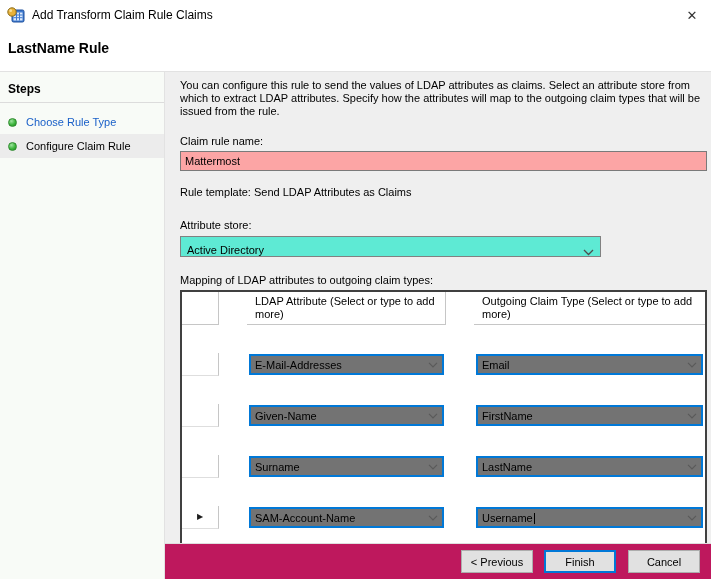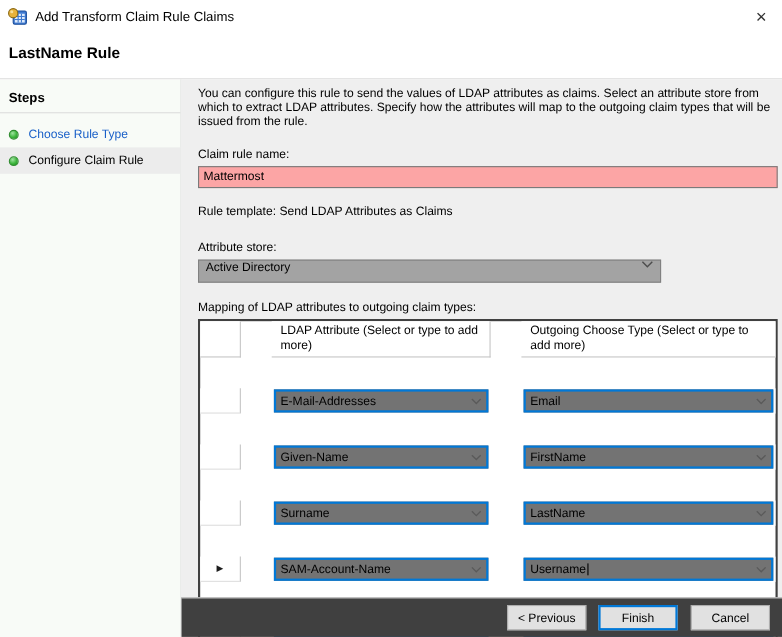--- a/index.html
+++ b/index.html
@@ -41,22 +41,22 @@
   .main { position:relative; flex:1; background:#efefef; padding:7px 11px 0 15px; }
   .desc { font-size:11px; line-height:13px; margin-bottom:17px; max-width:528px; }
   .field-label { margin-bottom:4px; }
   .text-input {
     width:100%; height:20px; background:#fca5a5; border:1px solid #7a7a7a;
     font-family:"Liberation Sans", sans-serif; font-size:11px; padding:0 4px; outline:none;
   }
   .rule-template { margin-top:15px; }
   .attr-store-label { margin-top:21px; margin-bottom:5px; }
   .combo-flat {
-    width:421px; height:21px; background:#a3a3a3; border:1px solid #818181;
-    display:flex; align-items:flex-start; padding:0 6px; cursor:pointer;
+    width:421px; height:21px; background:#5eead4; border:1px solid #818181;
+    display:flex; align-items:flex-end; padding:0 6px; cursor:pointer;
   }
   .combo-flat .combo-value { flex:1; }
   .mapping-label { margin-top:17px; margin-bottom:4px; }
   
   .grid {
     width:527px; background:#fff; border:2px solid #404040;
     display:grid; grid-template-columns:37px 199px 1fr;gap:28px;
   }
   .g-gutter {
     background:#fff; border-right:1px solid #c6c6c6; border-bottom:1px solid #dedede;
@@ -79,21 +79,21 @@
   .cell-combo.editing .combo-value::after {
     content:""; display:inline-block; width:0; height:11px;
     border-left:1px solid #000; vertical-align:-2px; margin-left:1px;
   }
   .marker-arrow { font-size:8px; color:#1c1c1c; line-height:1; }
   .marker-star { font-size:13px; color:#3c3c3c; line-height:1; margin-top:4px; }
   .chev { flex:none; display:block; }
   
   .footer {
     position:absolute; left:165px; right:0; bottom:0; height:36px;
-    background:#404040; border-top:1px solid #dfdfdf;
+    background:#be185d; border-top:1px solid #dfdfdf;
     display:flex; justify-content:flex-end; align-items:flex-start;
     padding:6px 11px 0 0; gap:11px;
   }
   .btn {
     width:72px; height:23px; background:#e1e1e1; border:1px solid #adadad;
     font-family:"Liberation Sans", sans-serif; font-size:11px; color:#000; cursor:pointer;
   }
   .btn.default { border:2px solid #0078d7; }
 </style>
 </head>
@@ -150,21 +150,21 @@
         </svg>
       </div>
 
       <div class="mapping-label">Mapping of LDAP attributes to outgoing claim types:</div>
 
       
       <div class="grid">
 
         <div class="g-gutter head"></div>
         <div class="g-head first">LDAP Attribute (Select or type to add more)</div>
-        <div class="g-head">Outgoing Choose Type (Select or type to add more)</div>
+        <div class="g-head">Outgoing Claim Type (Select or type to add more)</div>
 
         <div class="g-gutter"></div>
         <div class="g-cell">
           <div class="cell-combo">
             <span class="combo-value">E-Mail-Addresses</span>
             <svg class="chev" width="10" height="6" viewBox="0 0 10 6">
                 <polyline points="1,0.8 5,4.8 9,0.8" fill="none" stroke="#5a5a5a" stroke-width="1.2"></polyline>
               </svg>
           </div>
         </div>

